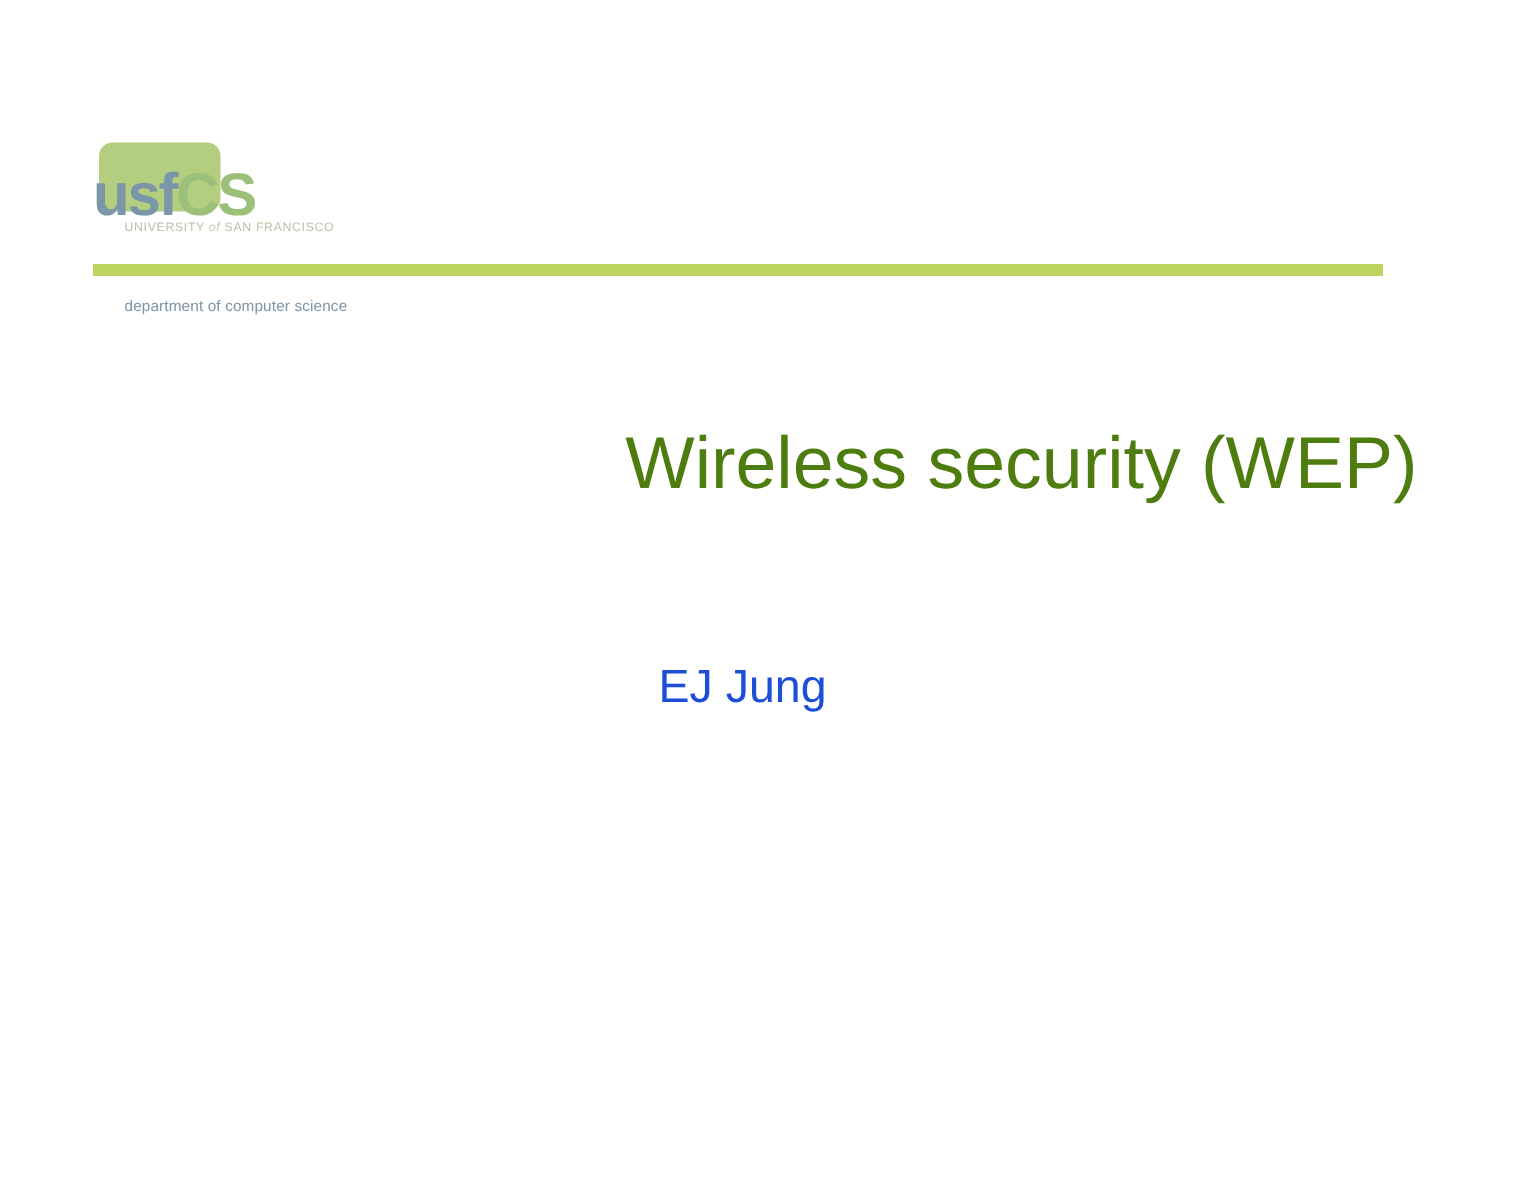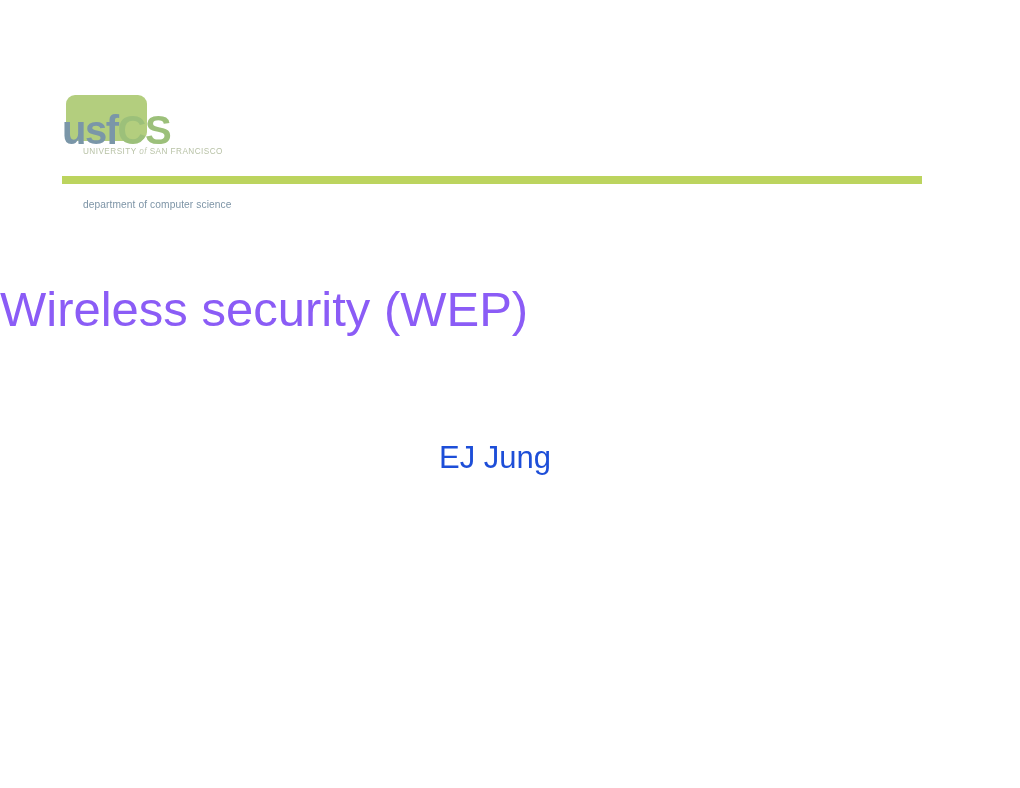--- a/index.html
+++ b/index.html
@@ -89,24 +89,24 @@
     height: 8px;
     background: #bcd45e;
   }
 
   
   #slide-title {
     position: absolute;
     left: 0px;
     top: 278px;
     width: 945px;
-    text-align: left;
+    text-align: right;
     font-size: 49px;
     line-height: 62px;
-    color: #8b5cf6;
+    color: #4d7c0f;
     white-space: nowrap;
   }
   #slide-subtitle {
     position: absolute;
     left: 0px;
     top: 437px;
     width: 990px;
     text-align: center;
     font-size: 31px;
     line-height: 42px;

